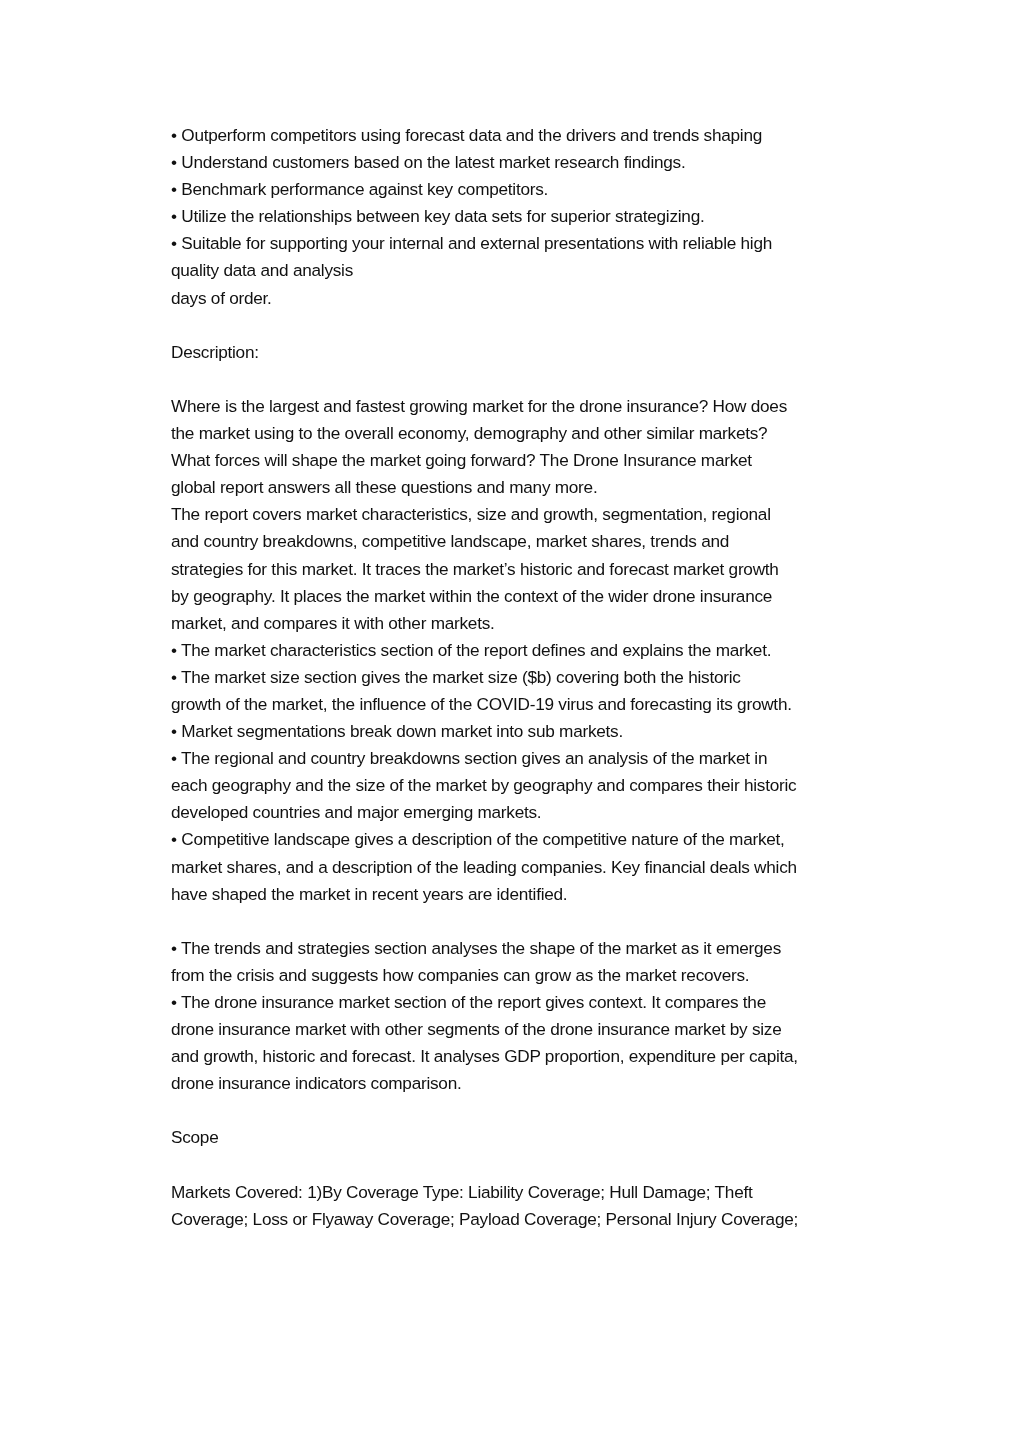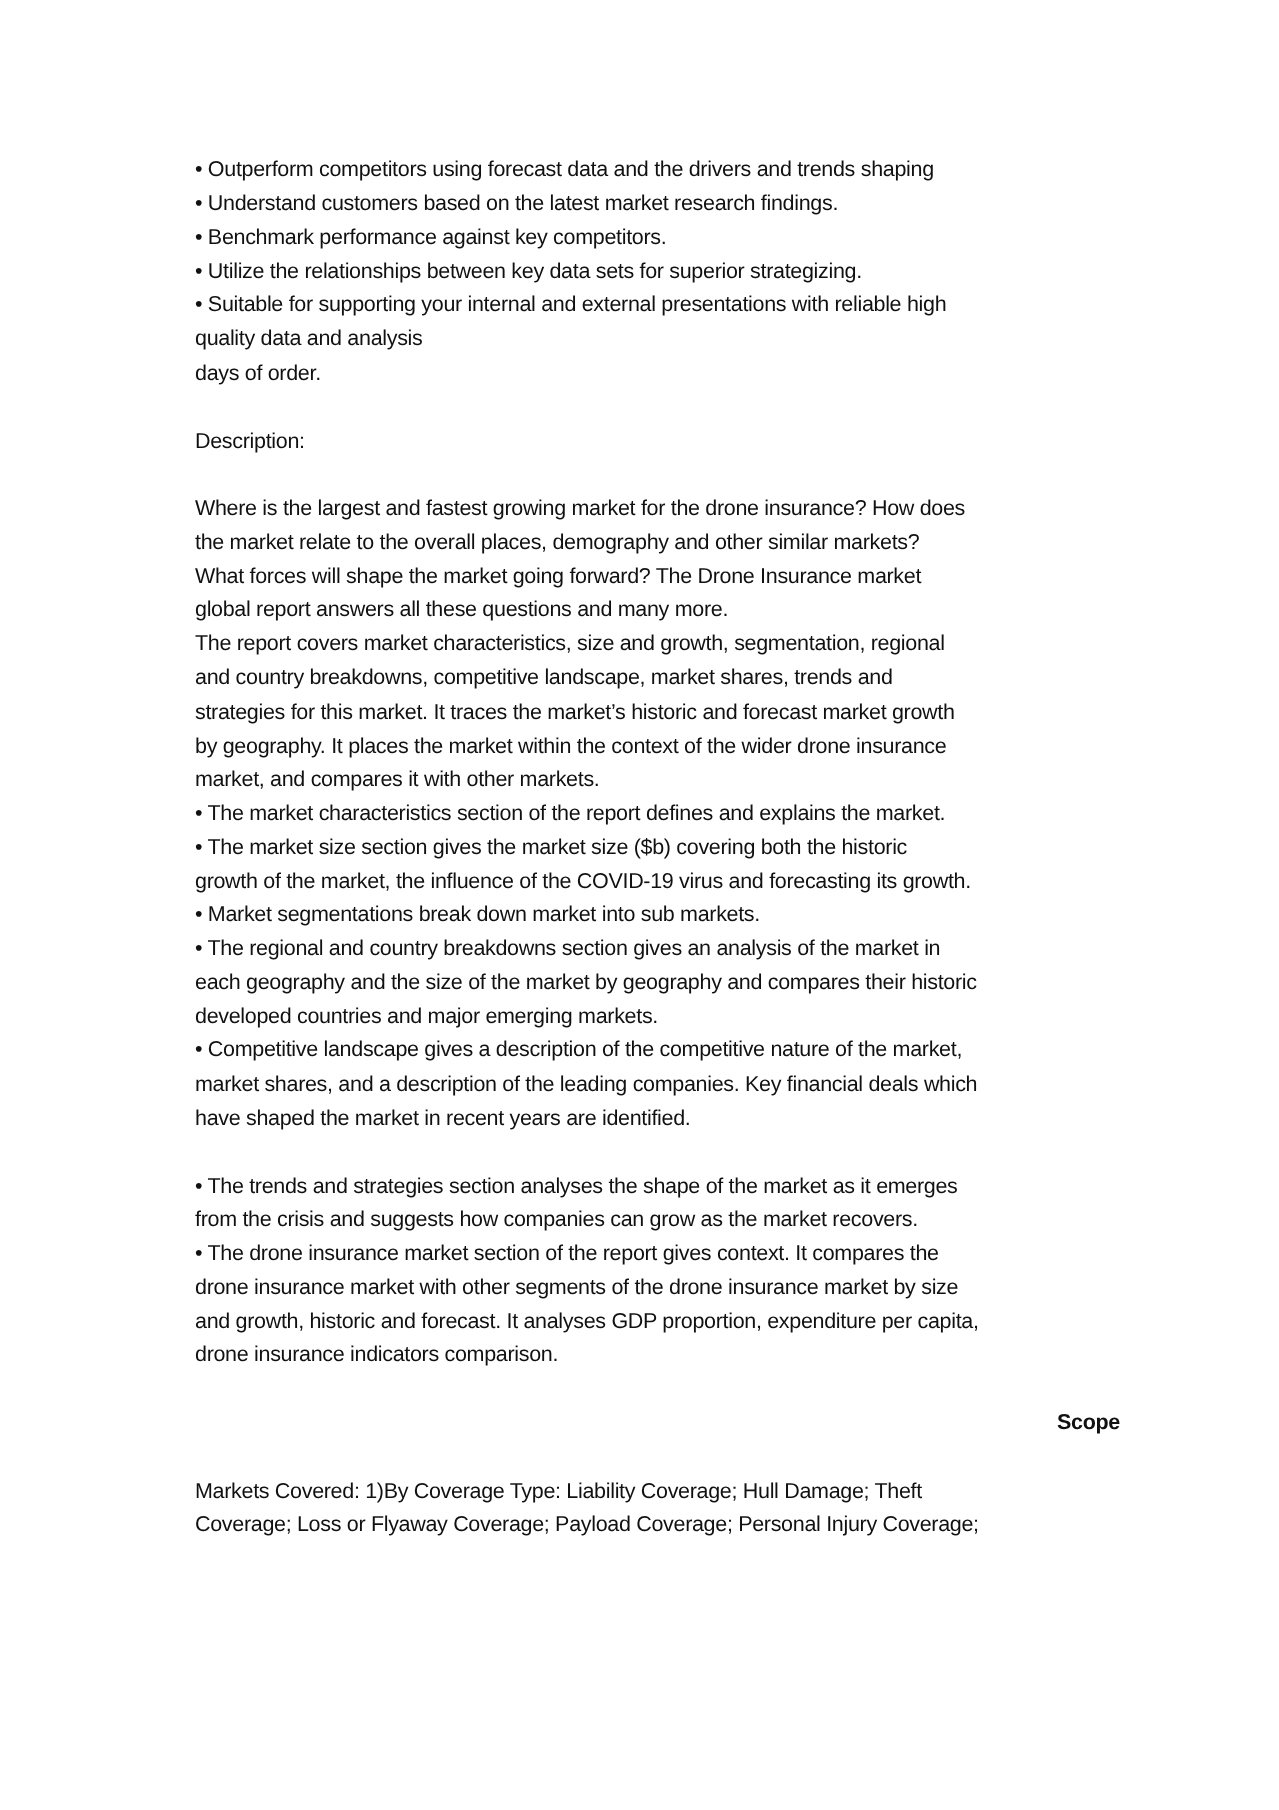--- a/index.html
+++ b/index.html
@@ -8,39 +8,38 @@
       background: #ffffff;
     }
     body {
       width: 1023px;
       height: 1448px;
       position: relative;
       overflow: hidden;
     }
     .page {
       position: absolute;
-      left: 156px;
+      left: 171px;
       top: 122px;
       width: 740px;
       font-family: "Liberation Sans", sans-serif;
       font-size: 17.2px;
       color: #111111;
       letter-spacing: -0.25px;
     }
     .line {
       height: 27.1px;
       line-height: 27.1px;
       white-space: nowrap;
     }
     .blank {
       height: 27.1px;
     }
     .bold {
-      font-weight: bold;
-      text-align: right;
+      font-weight: normal;
     }
   </style>
 </head>
 <body>
 
 <div class="page">
 
   <div>
     <div class="line">• Outperform competitors using forecast data and the drivers and trends shaping</div>
     <div class="line">• Understand customers based on the latest market research findings.</div>
@@ -52,21 +51,21 @@
   </div>
 
   <div class="blank"></div>
 
   <div class="line">Description:</div>
 
   <div class="blank"></div>
 
   <div>
     <div class="line">Where is the largest and fastest growing market for the drone insurance? How does</div>
-    <div class="line">the market relate to the overall places, demography and other similar markets?</div>
+    <div class="line">the market using to the overall economy, demography and other similar markets?</div>
     <div class="line">What forces will shape the market going forward? The Drone Insurance market</div>
     <div class="line">global report answers all these questions and many more.</div>
     <div class="line">The report covers market characteristics, size and growth, segmentation, regional</div>
     <div class="line">and country breakdowns, competitive landscape, market shares, trends and</div>
     <div class="line">strategies for this market. It traces the market’s historic and forecast market growth</div>
     <div class="line">by geography. It places the market within the context of the wider drone insurance</div>
     <div class="line">market, and compares it with other markets.</div>
     <div class="line">• The market characteristics section of the report defines and explains the market.</div>
     <div class="line">• The market size section gives the market size ($b) covering both the historic</div>
     <div class="line">growth of the market, the influence of the COVID-19 virus and forecasting its growth.</div>

